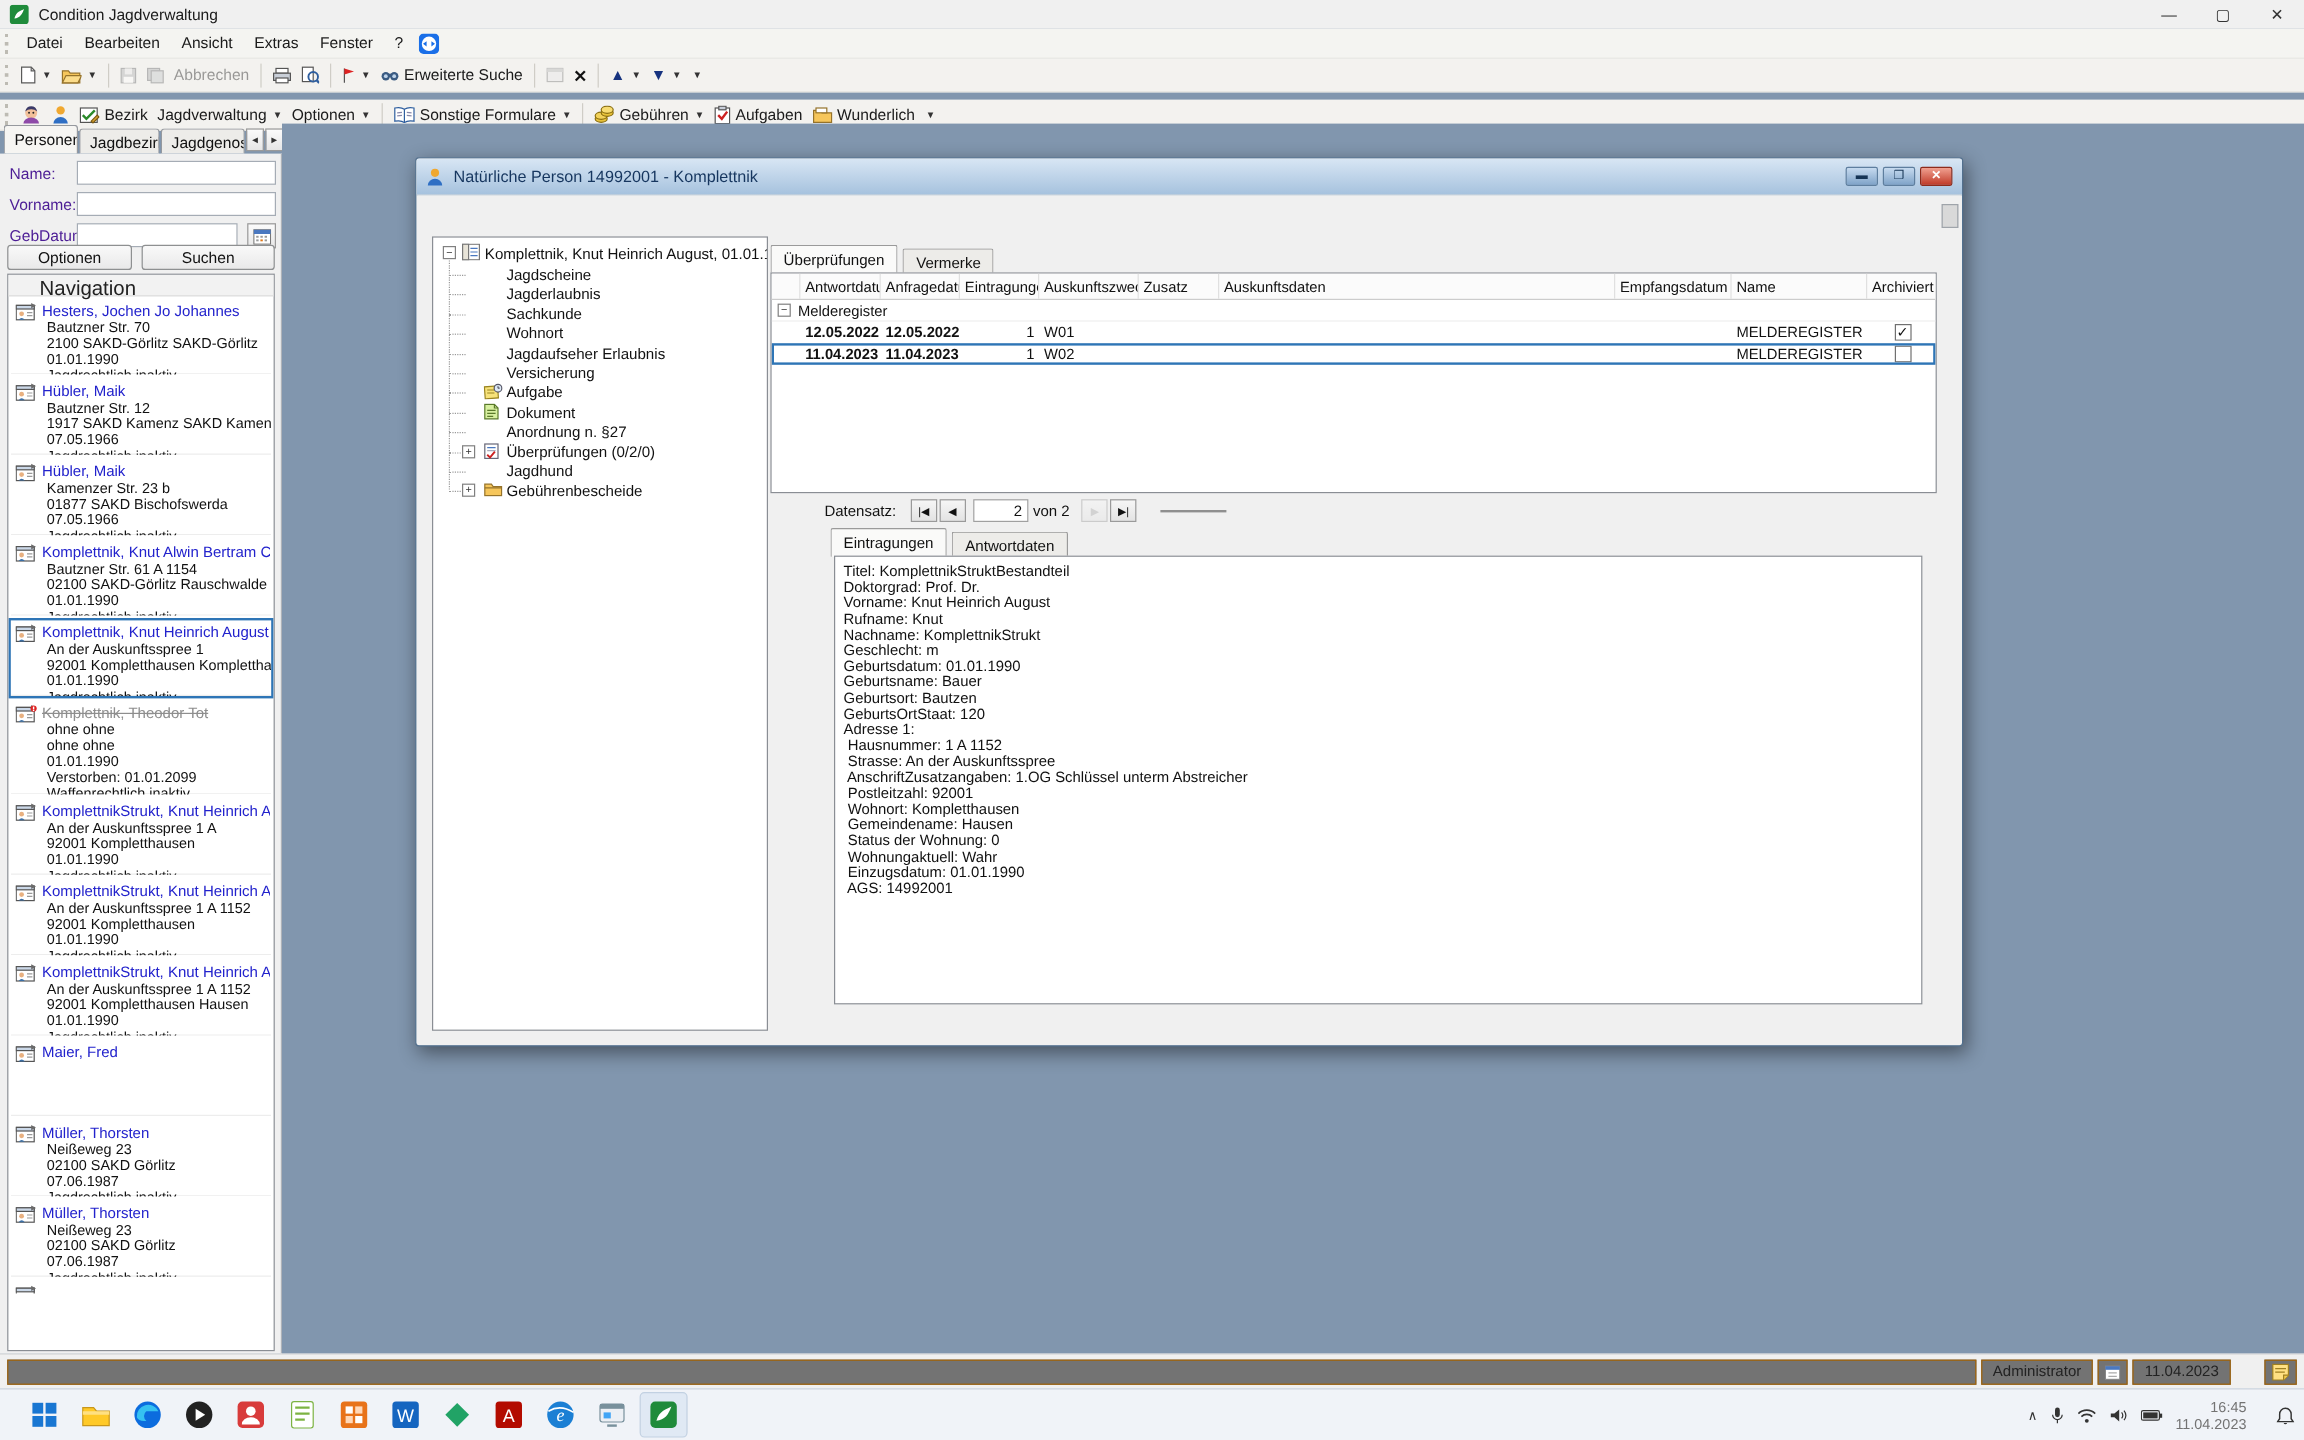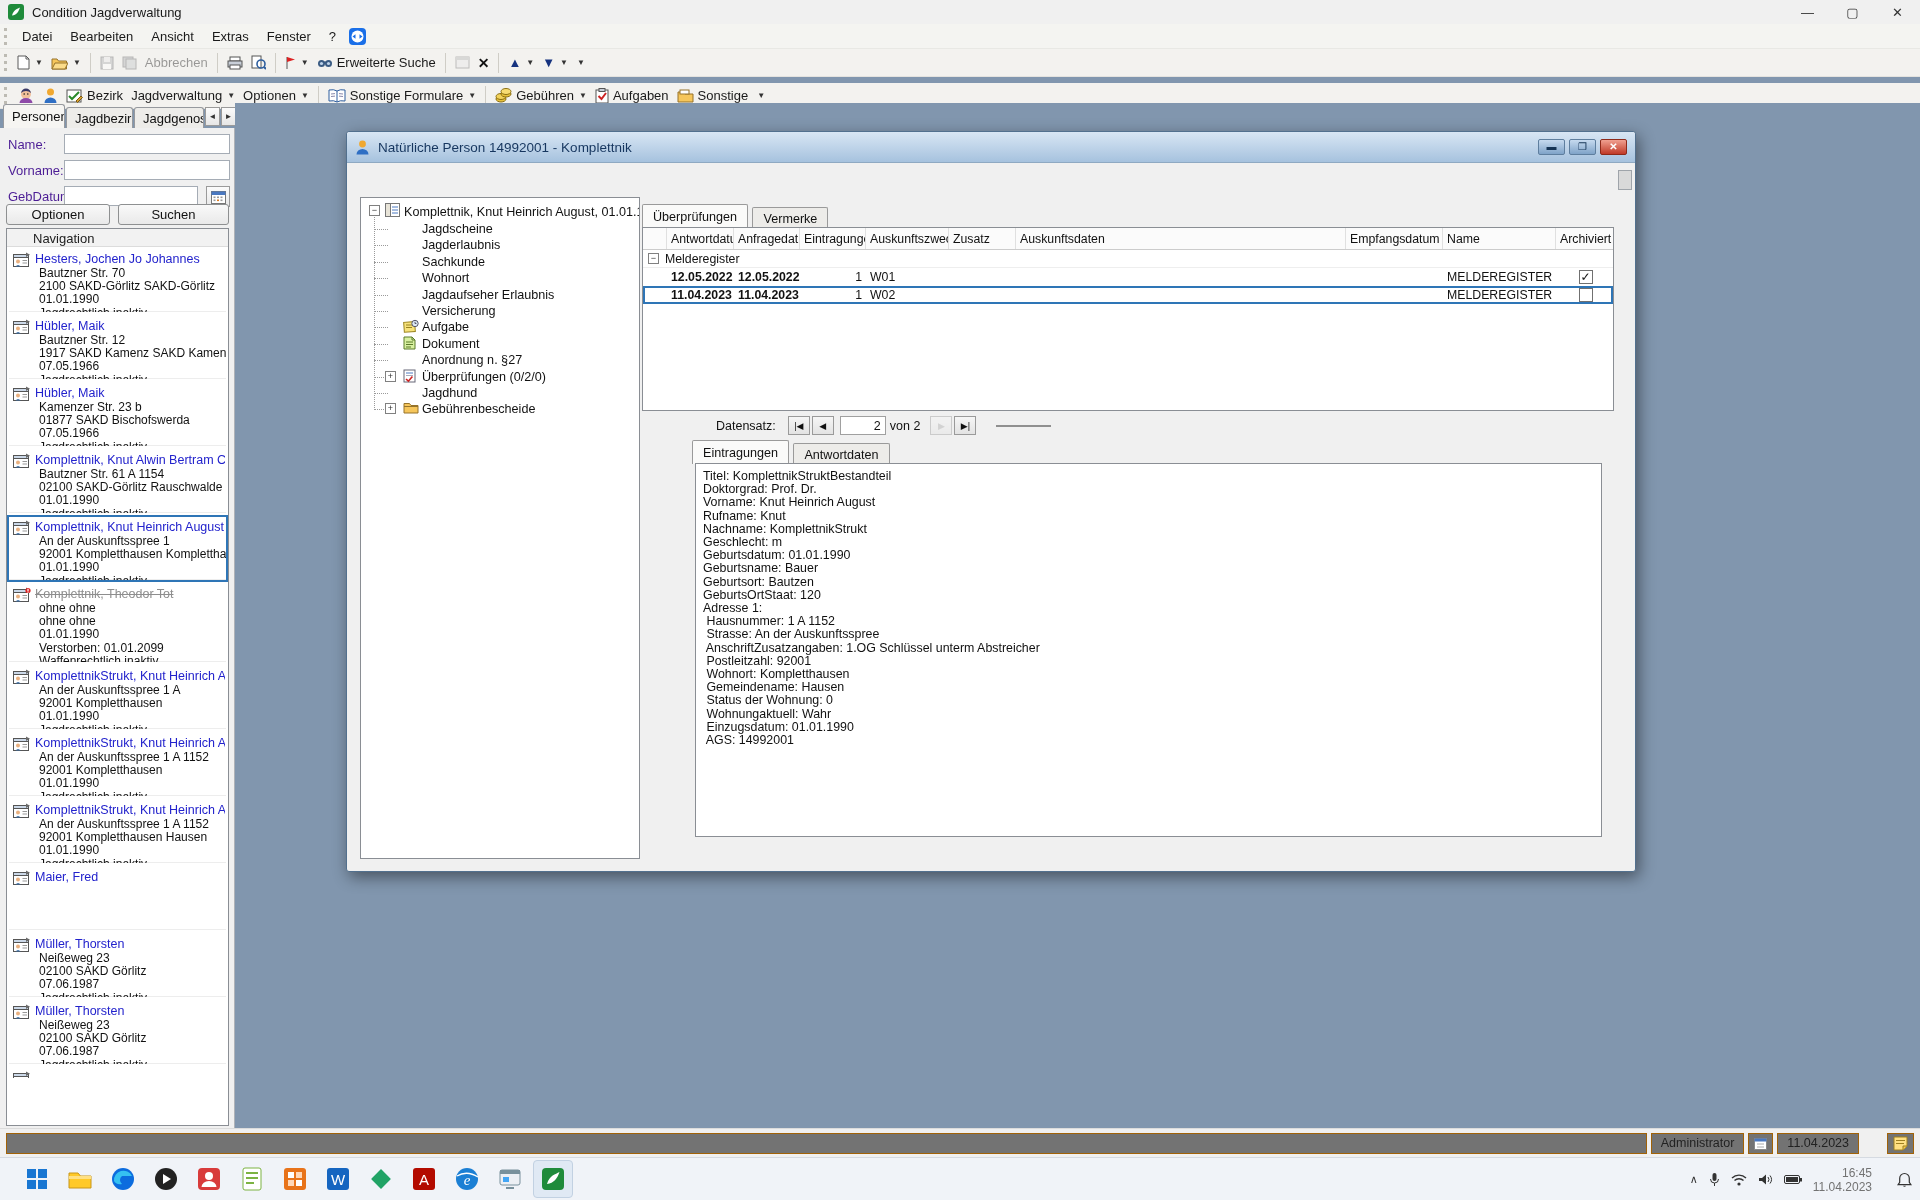--- a/index.html
+++ b/index.html
@@ -30,21 +30,21 @@
   .tabrow{left:0;top:103px;width:240px;height:25px}
   .tab{position:absolute;bottom:0;border:1px solid #96999E;border-bottom:none;border-radius:3px 3px 0 0;background:#EDECE9;font-size:13px;padding:3px 8px 2px;white-space:nowrap;overflow:hidden}
   .tab.active{background:#F6F5F2;height:24px;z-index:2;font-size:13px;padding-top:4px}
   .tscroll{position:absolute;bottom:2px;width:15px;height:19px;border:1px solid #9A9A9A;background:linear-gradient(#FBFBFB,#E6E6E6);font-size:8px;text-align:center;line-height:17px;color:#333}
   .left-panel{left:0;top:128px;width:235px;height:1000px;background:#F0F0F0;border-right:1px solid #AEB2B8}
   .fld-label{position:absolute;left:8px;font-size:13px;color:#4c1d95}
   .fld-input{position:absolute;left:64px;height:20px;background:#fff;border:1px solid #A5ACB5}
   .cal-btn{position:absolute;left:206px;width:24px;height:21px;border:1px solid #9A9A9A;background:linear-gradient(#FBFBFB,#E8E8E8);display:flex;align-items:center;justify-content:center}
   .btn{position:absolute;height:21px;border:1px solid #8E9091;border-radius:3px;background:linear-gradient(#F9F9F9,#E9E9E9);font-size:13px;text-align:center;line-height:19px;color:#111}
   .navbox{position:absolute;left:6px;top:100px;width:223px;height:898px;background:#fff;border:1px solid #8A8E94;overflow:hidden}
-  .nav-header{height:18px;background:#F2F2F2;border-bottom:1px solid #DCDCDC;font-size:13px;color:#222;padding:2px 0 0 26px}
+  .nav-header{height:18px;background:#F2F2F2;border-bottom:1px solid #DCDCDC;font-size:17px;color:#222;padding:2px 0 0 26px}
   .person{position:relative;height:67px;border:2px solid transparent;box-shadow:inset 0 -1px #EDEDED;overflow:hidden}
   .person.selected{border-color:#2E75B6}
   .person.deceased{height:82px}
   .person.partial{height:14px;box-shadow:none}
   .picon{position:absolute;left:4px;top:3px}
   .pname{position:absolute;left:26px;right:1px;top:3px;font-size:12.5px;line-height:14px;color:#2222CC;white-space:nowrap;overflow:hidden}
   .person.deceased .pname{color:#8E8E8E;text-decoration:line-through}
   .plines{position:absolute;left:30px;top:18px;right:0;font-size:12px;line-height:13.2px;color:#111}
   .plines div{white-space:nowrap;overflow:hidden}
 
@@ -286,21 +286,21 @@
         <rect x="4" y="0.5" width="6" height="3" fill="#C8CED8" stroke="#555"></rect>
         <path d="M3.5 8 l3 3 l4.5-6" fill="none" stroke="#C22" stroke-width="2"></path>
       </svg>
       <span>Aufgaben</span>
     </div>
   <div class="tbtn">
       <svg width="17" height="14">
         <path d="M1 3 h5.5 l1.5 2 h8 v8 h-15z" fill="#F6C65B" stroke="#96732A"></path>
         <rect x="3" y="1" width="9" height="4" fill="#fff" stroke="#96732A"></rect>
       </svg>
-      <span>Sonstige</span>
+      <span>Wunderlich</span>
     </div>
   <div class="tbtn">
       <span class="caret">▼</span>
     </div>
 </div>
 
 <div class="abs tabrow">
   <div class="tab active" style="left:3px;width:62px">Personen</div>
   <div class="tab" style="left:66px;width:67px">Jagdbezirke</div>
   <div class="tab" style="left:134px;width:70px">Jagdgenossen</div>
@@ -746,21 +746,21 @@
             <div class="gc" style="width: 97px; flex: 0 0 97px;"></div>
             <div class="gc" style="width: 113px; flex: 0 0 113px;">MELDEREGISTER</div>
             <div class="gc" style="width: 59px; flex: 0 0 59px;">
               <div class="cb"></div>
             </div>
           </div>
         </div>
     </div>
 
     <div class="recnav">
-      <span style="margin-left:74px">Datensatz:</span>
+      <span style="margin-left:45px">Datensatz:</span>
       <span class="nbtn" style="margin-left:12px">|◀</span>
       <span class="nbtn">◀</span>
       <span class="nval">2</span>
       <span>von 2</span>
       <span class="nbtn dis" style="margin-left:10px">▶</span>
       <span class="nbtn">▶|</span>
       <span class="slider"></span>
     </div>
 
     <div class="xtabs" style="left:344px;top:276px">

